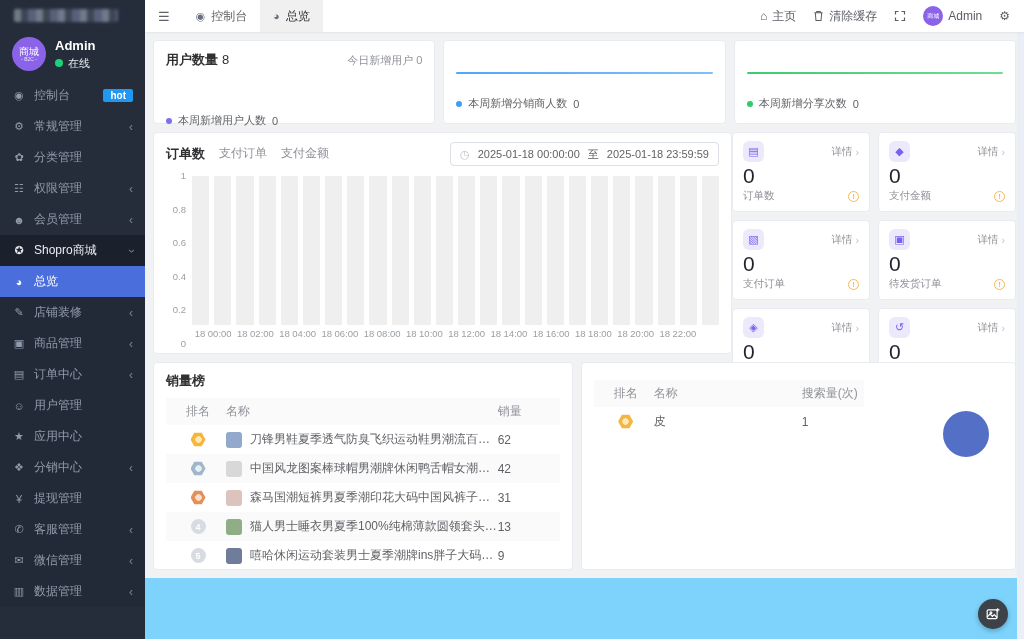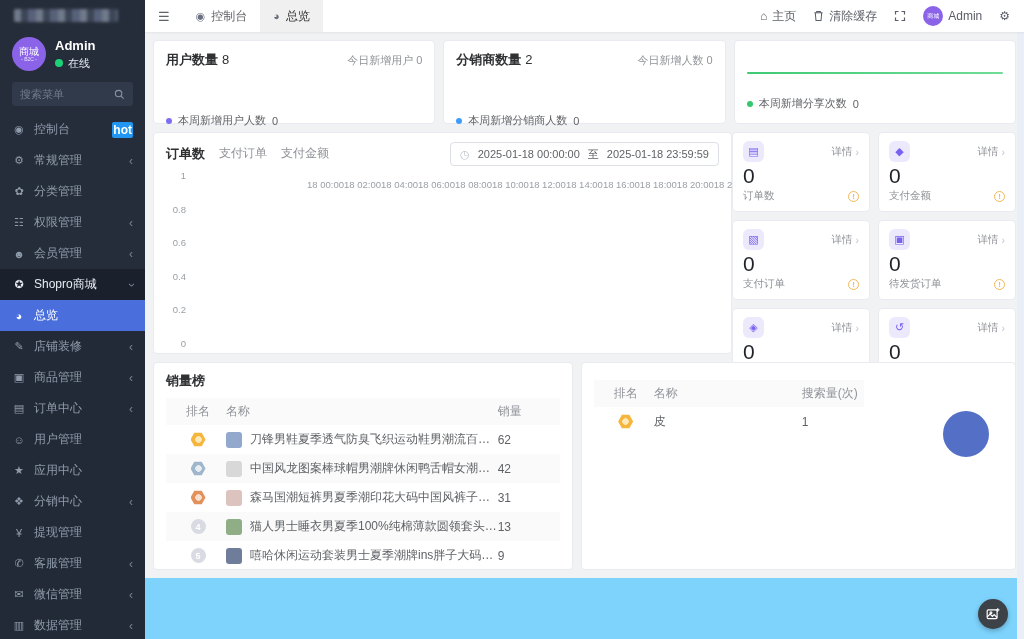--- a/index.html
+++ b/index.html
@@ -19,21 +19,21 @@
   .dotg{width:8px;height:8px;border-radius:50%;background:#1dd177}
   .search{margin:2px 12px 8px;height:24px;background:#313a4a;border-radius:3px;display:flex;align-items:center;padding:0 8px;gap:6px}
   .search input{flex:1;background:transparent;border:none;outline:none;color:#cfd6e4;font-size:11px;min-width:0}
   .search input::placeholder{color:#717b8c}
   .menu{flex:1;overflow:hidden}
   .sitem{height:31px;display:flex;align-items:center;padding:0 12px;gap:8px;color:#8f9bab;font-size:12px;cursor:pointer;white-space:nowrap}
   .sitem .sicon{width:14px;text-align:center;font-size:11px;flex-shrink:0}
   .sitem.parent{background:#1b212c;color:#e8ecf3}
   .sitem.sub{background:#232a37}
   .sitem.active{background:#4a6fdd;color:#fff}
-  .badge{margin-left:auto;background:#2196f3;color:#fff;font-size:12px;padding:1px 1px;border-radius:2px;font-weight:bold}
+  .badge{margin-left:auto;background:#2196f3;color:#fff;font-size:10px;padding:1px 7px;border-radius:2px;font-weight:bold}
   .chev{margin-left:auto;font-size:12px;line-height:1;color:#77829a}
   .chev.down{transform:rotate(-90deg)}
 
   
   .main{flex:1;display:flex;flex-direction:column;min-width:0;position:relative}
   .topbar{height:32px;background:#fff;display:flex;align-items:stretch;box-shadow:0 1px 2px rgba(0,0,0,.06);position:relative;z-index:2}
   .burger{display:flex;align-items:center;padding:0 13px;font-size:13px;color:#5f6368;cursor:pointer}
   .tabs{display:flex}
   .ttab{display:flex;align-items:center;gap:6px;padding:0 13px;font-size:12px;color:#606266;cursor:pointer}
   .ttab .ticon{font-size:11px;color:#6a7080}
@@ -63,21 +63,21 @@
   .chartcard{flex:1;min-width:0;padding:9px 12px;display:flex;flex-direction:column}
   .chead{display:flex;align-items:center}
   .ctabs{display:flex;gap:14px;font-size:12px;color:#909399}
   .ctab{cursor:pointer}
   .ctab.active{color:#303133;font-weight:bold;font-size:13px}
   .datebox{margin-left:auto;border:1px solid #dcdfe6;border-radius:4px;height:24px;display:flex;align-items:center;gap:8px;padding:0 9px;font-size:11px;color:#606266;background:#fff}
   .clock{color:#c0c4cc;font-size:11px}
   .plotwrap{flex:1;display:flex;margin-top:10px;min-height:0}
   .ycol{width:26px;display:flex;flex-direction:column;justify-content:space-between;align-items:flex-end;padding-right:6px;font-size:9.5px;color:#9aa0a6}
   .ycol span{line-height:0}
-  .plot{flex:1;display:flex;flex-direction:row;min-width:0}
+  .plot{flex:1;display:flex;flex-direction:column;min-width:0}
   .bars{flex:1;display:flex;gap:5px;align-items:stretch}
   .bar{flex:1;background:#efefef;border-radius:1px}
   .xlabels{height:16px;display:flex;padding-right:20px;margin-top:3px}
   .xlabels span{flex:1;text-align:center;font-size:9.5px;color:#9aa0a6;white-space:nowrap}
 
   .tilegrid{width:284px;flex-shrink:0;display:grid;grid-template-columns:1fr 1fr;grid-auto-rows:1fr;gap:8px}
   .tile{padding:8px 10px;display:flex;flex-direction:column;cursor:default}
   .tile .th{display:flex;align-items:center;justify-content:space-between}
   .iconbox{width:21px;height:21px;border-radius:6px;background:#ece9fd;color:#7b61f0;display:flex;align-items:center;justify-content:center;font-size:11px}
   .detail{font-size:10.5px;color:#909399;display:flex;align-items:center;gap:3px;cursor:pointer}
@@ -126,27 +126,20 @@
       <span class="sub">- B2C -</span>
     </div>
     <div>
       <div class="uname">Admin</div>
       <div class="ustatus">
         <span class="dotg"></span>
         <span>在线</span>
       </div>
     </div>
   </div>
-  <div class="search">
-    <input placeholder="搜索菜单" style="">
-    <svg class="lineicon" width="11" height="11" viewBox="0 0 24 24" fill="none" stroke="#8a93a3" stroke-width="2.4">
-        <circle cx="10" cy="10" r="7"></circle>
-        <line x1="15.5" y1="15.5" x2="21" y2="21"></line>
-      </svg>
-  </div>
   <nav class="menu" id="menu">
       <div class="sitem">
         <span class="sicon">◉</span>
         <span>控制台</span>
         <span class="badge">hot</span>
       </div>
       <div class="sitem">
         <span class="sicon">⚙</span>
         <span>常规管理</span>
         <span class="chev">‹</span>
@@ -281,24 +274,20 @@
               <span class="today"><span>今日新增用户</span> <span>0</span></span>
             </div>
             <div class="sline" style="background:linear-gradient(90deg,#8a7bf0,#b39af5)"></div>
             <div class="bottom">
               <span class="dot6" style="background:#7d6ef0"></span>
               <span>本周新增用户人数</span>
               <span>0</span>
             </div>
           </div>
           <div class="card stat">
-            <div class="top">
-              <span><span class="t">分销商数量</span><span class="v">2</span></span>
-              <span class="today"><span>今日新增人数</span> <span>0</span></span>
-            </div>
             <div class="sline" style="background:linear-gradient(90deg,#54a4f8,#7fc0fa)"></div>
             <div class="bottom">
               <span class="dot6" style="background:#3e9ef7"></span>
               <span>本周新增分销商人数</span>
               <span>0</span>
             </div>
           </div>
           <div class="card stat">
             <div class="sline" style="background:linear-gradient(90deg,#40ca74,#6fdd96)"></div>
             <div class="bottom">

